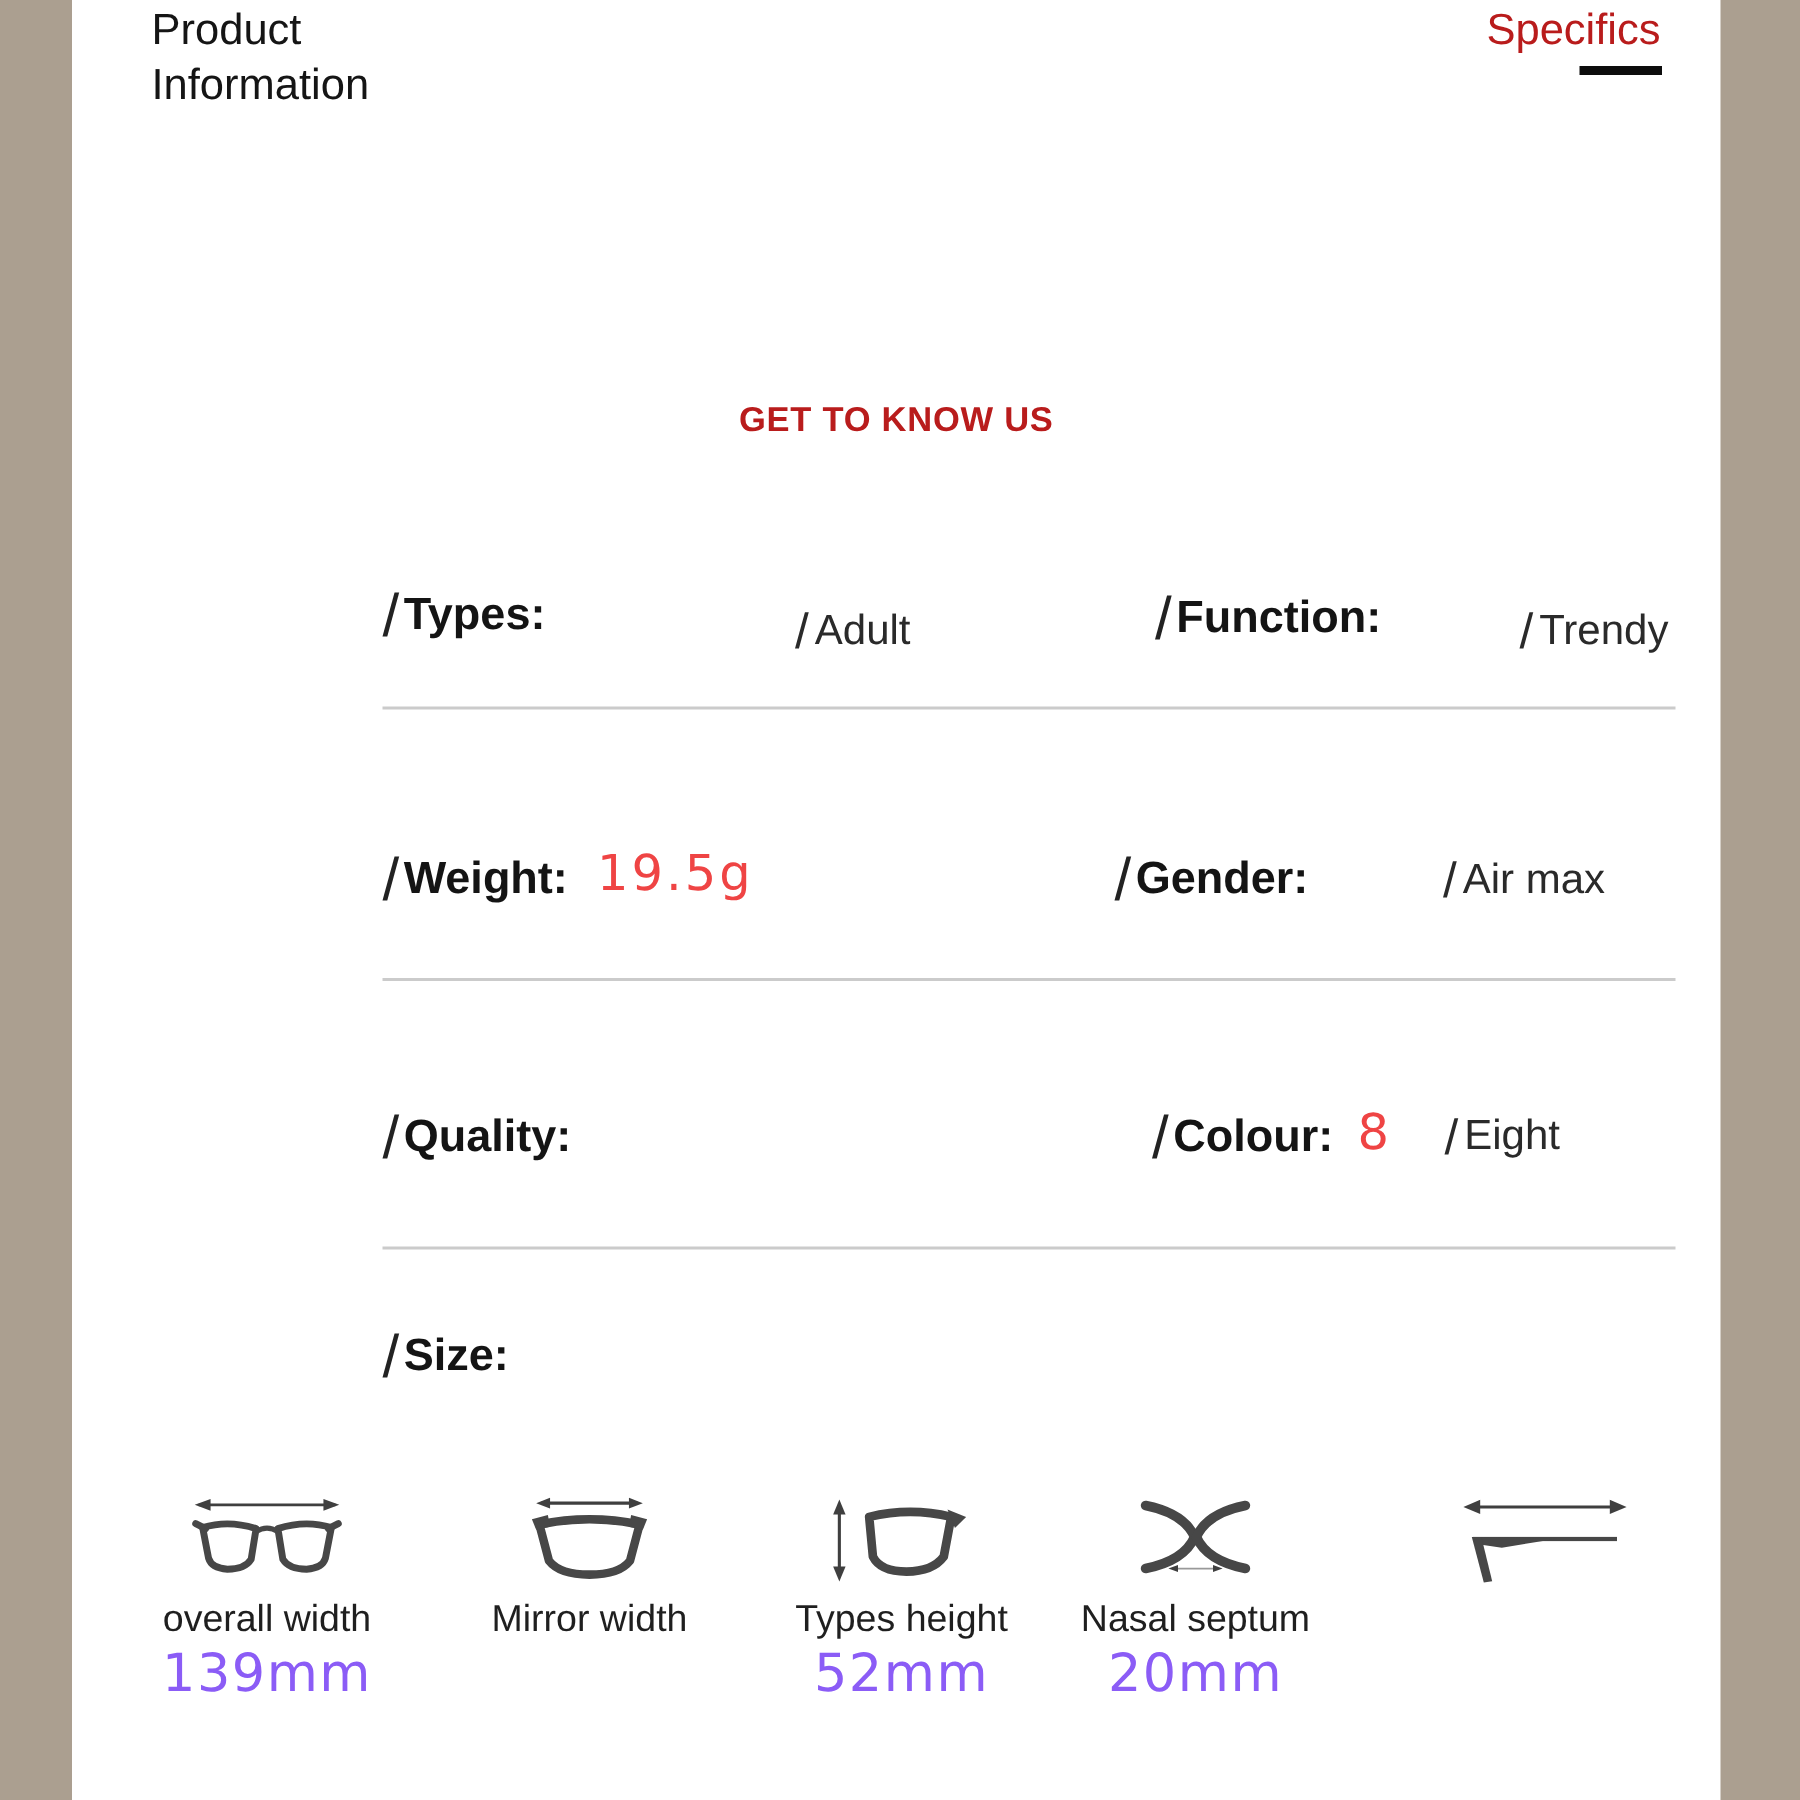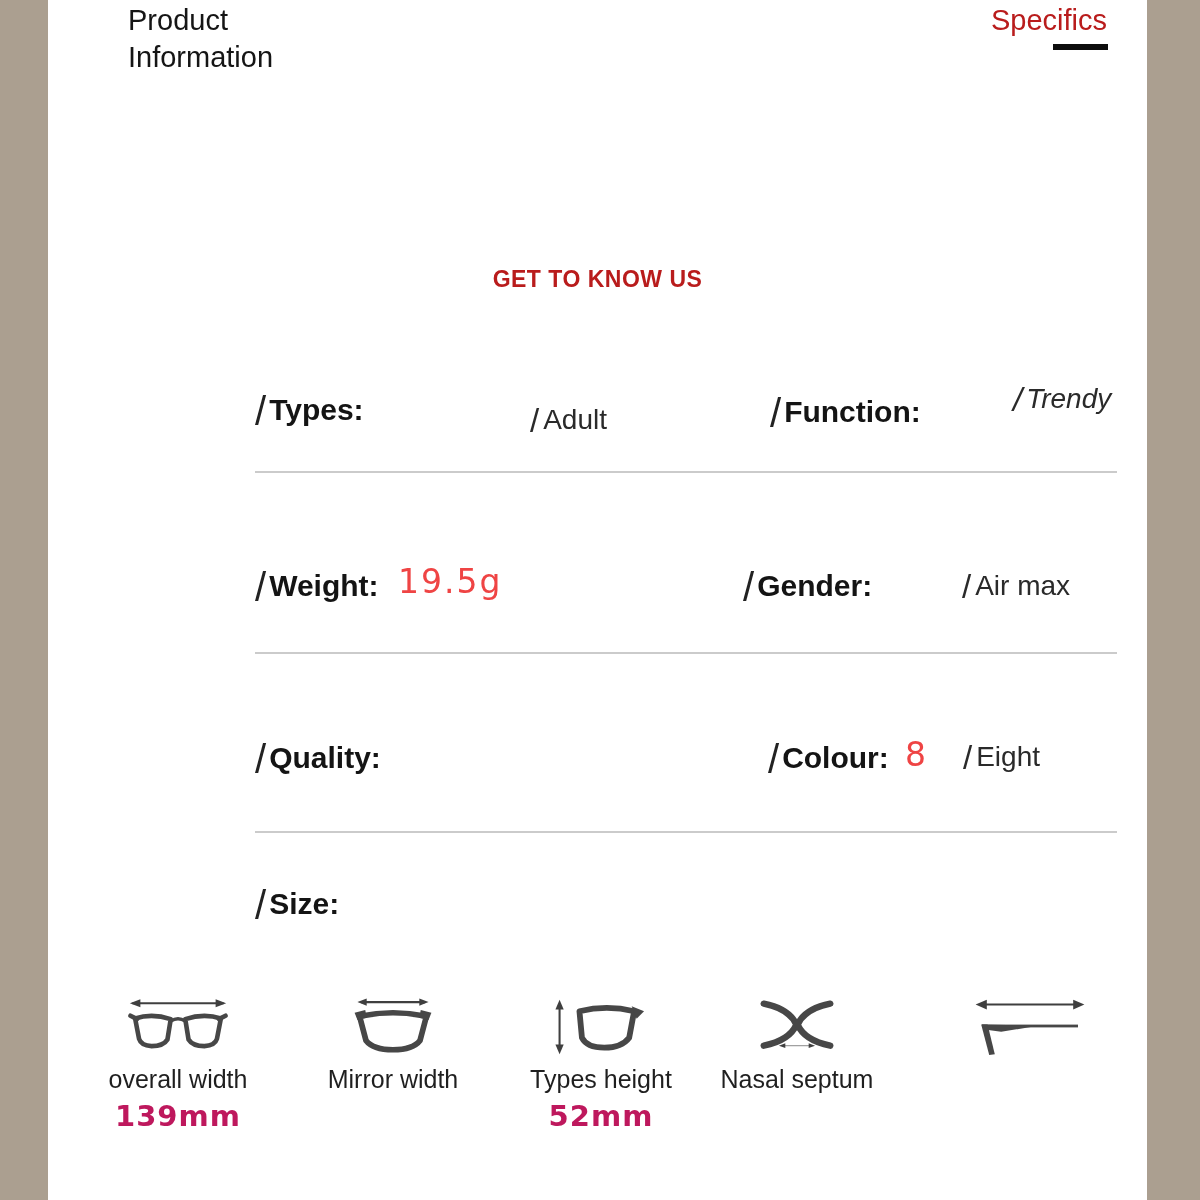--- a/index.html
+++ b/index.html
@@ -7,21 +7,21 @@
     width:1200px; height:1200px; position:relative; overflow:hidden;
     background:#ffffff;
     font-family:"Liberation Sans", sans-serif;
     color:#1b1b1b;
   }
   .strip { position:absolute; top:0; height:1200px; background:#ab9f90; }
   .strip-left  { left:0; width:48px; }
   .strip-right { left:1147px; width:53px; }
 
   .page-title {
-    position:absolute; left:128px; top:2px; width:190px;
+    position:absolute; left:101px; top:2px; width:190px;
     font-size:29px; line-height:37px; font-weight:500; color:#151515;
   }
   .specifics {
     position:absolute; right:93px; top:0; font-size:29px; line-height:40px;
     font-weight:500; color:#b91c1c;
   }
   .specifics-underline {
     position:absolute; left:1053px; top:44px; width:55px; height:6px; background:#0d0d0d;
   }
   .section-heading {
@@ -52,41 +52,41 @@
   .divider {
     position:absolute; left:255px; width:862px; height:2px; background:#cbcbcb;
   }
 
   .size-col { position:absolute; top:992px; width:220px; text-align:center; }
   .icon-box { height:70px; display:flex; align-items:center; justify-content:center; }
   .size-label {
     font-size:25px; line-height:34px; color:#1f1f1f; font-weight:400;
   }
   .size-value {
-    margin-top:2px; font-size:29px; line-height:36px; color:#be185d;
-    font-family:"DejaVu Sans", sans-serif; letter-spacing:1px;font-weight:bold;
+    margin-top:2px; font-size:35px; line-height:36px; color:#8b5cf6;
+    font-family:"DejaVu Sans", sans-serif; letter-spacing:1px;
   }
   svg { display:block; }
 </style>
 </head>
 <body>
 
 <div class="strip strip-left"></div>
 <div class="strip strip-right"></div>
 
 <div class="page-title">Product Information</div>
 <div class="specifics">Specifics</div>
 <div class="specifics-underline"></div>
 
 <div class="section-heading">GET TO KNOW US</div>
 
 <div class="spec-label" style="left:255px; top:390px;"><span class="slash">/</span><span>Types:</span></div>
 <div class="spec-value" style="left:530px; top:402px;"><span class="slash-sm">/</span><span>Adult</span></div>
 <div class="spec-label" style="left:770px; top:392px;"><span class="slash">/</span><span>Function:</span></div>
-<div class="spec-value" style="left:1013px; top:381px;font-style:italic;"><span class="slash-sm">/</span><span>Trendy</span></div>
+<div class="spec-value" style="left:1013px; top:402px;"><span class="slash-sm">/</span><span>Trendy</span></div>
 
 <div class="divider" style="top:471px;"></div>
 
 <div class="spec-label" style="left:255px; top:566px;"><span class="slash">/</span><span>Weight:</span></div>
 <div class="numeric" style="left:398px; top:563px;">19.5g</div>
 <div class="spec-label" style="left:743px; top:566px;"><span class="slash">/</span><span>Gender:</span></div>
 <div class="spec-value" style="left:962px; top:568px;"><span class="slash-sm">/</span><span>Air max</span></div>
 
 <div class="divider" style="top:652px;"></div>
 
@@ -148,20 +148,21 @@
   <div class="icon-box">
     <svg width="76" height="56" viewBox="0 0 130 96">
       <path d="M8,8 C38,14 56,26 64,44 C56,62 38,74 8,80" fill="none" stroke="#474747" stroke-width="11" stroke-linecap="round"></path>
       <path d="M122,8 C92,14 74,26 66,44 C74,62 92,74 122,80" fill="none" stroke="#474747" stroke-width="11" stroke-linecap="round"></path>
       <line x1="42" y1="80" x2="88" y2="80" stroke="#999" stroke-width="2"></line>
       <polygon points="34,80 45,76 45,84" fill="#3f3f3f"></polygon>
       <polygon points="96,80 85,76 85,84" fill="#3f3f3f"></polygon>
     </svg>
   </div>
   <div class="size-label">Nasal septum</div>
+  <div class="size-value">20mm</div>
 </div>
 
 <div class="size-col" style="left:920px;">
   <div class="icon-box">
     <svg width="112" height="64" viewBox="0 0 140 80">
       <line x1="8" y1="12" x2="132" y2="12" stroke="#3f3f3f" stroke-width="2.5"></line>
       <polygon points="2,12 16,6 16,18" fill="#3f3f3f"></polygon>
       <polygon points="138,12 124,6 124,18" fill="#3f3f3f"></polygon>
       <rect x="10" y="37" width="120" height="3.5" fill="#474747"></rect>
       <polygon points="10,37 80,38.5 34,46 13,43" fill="#474747"></polygon>

